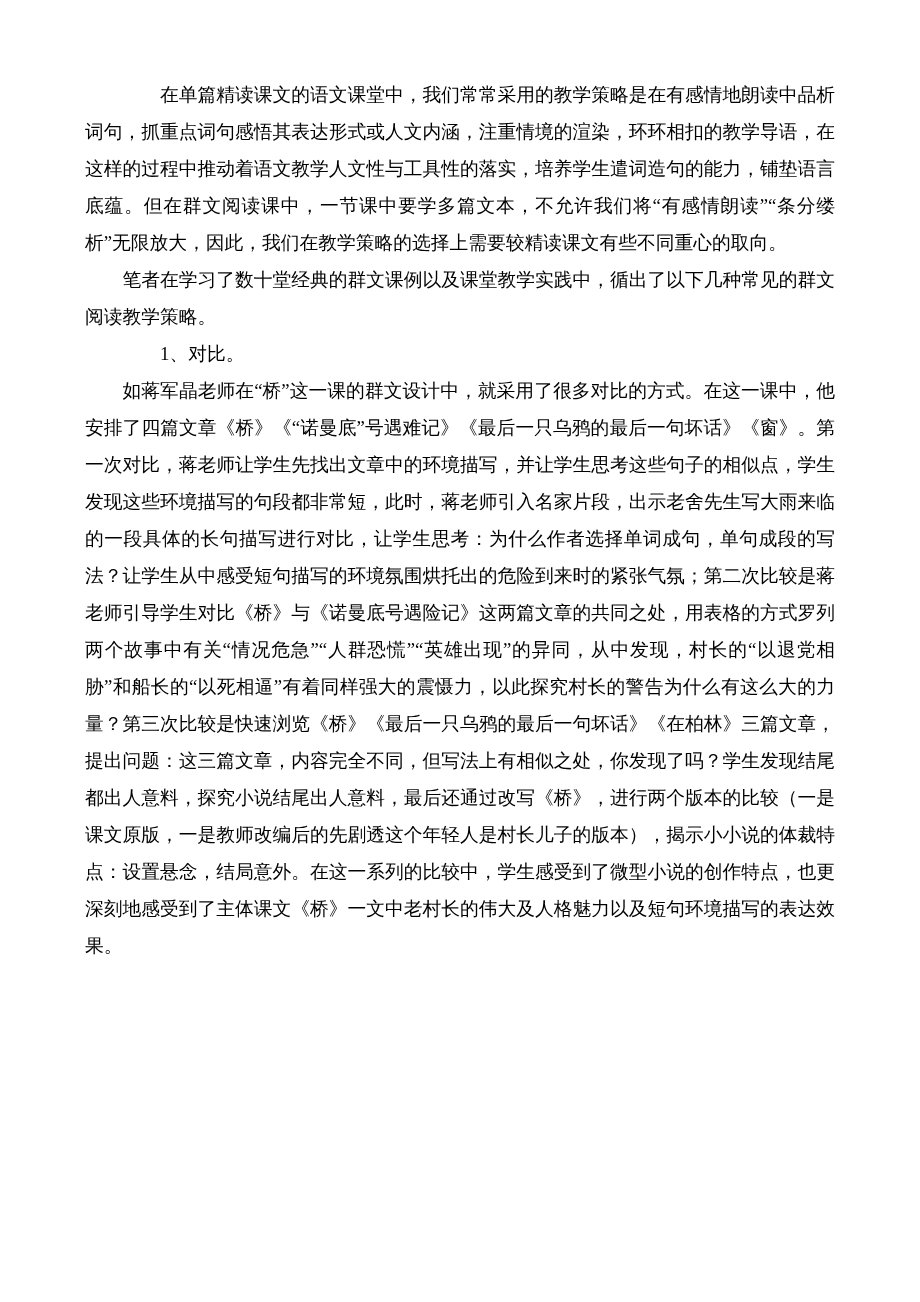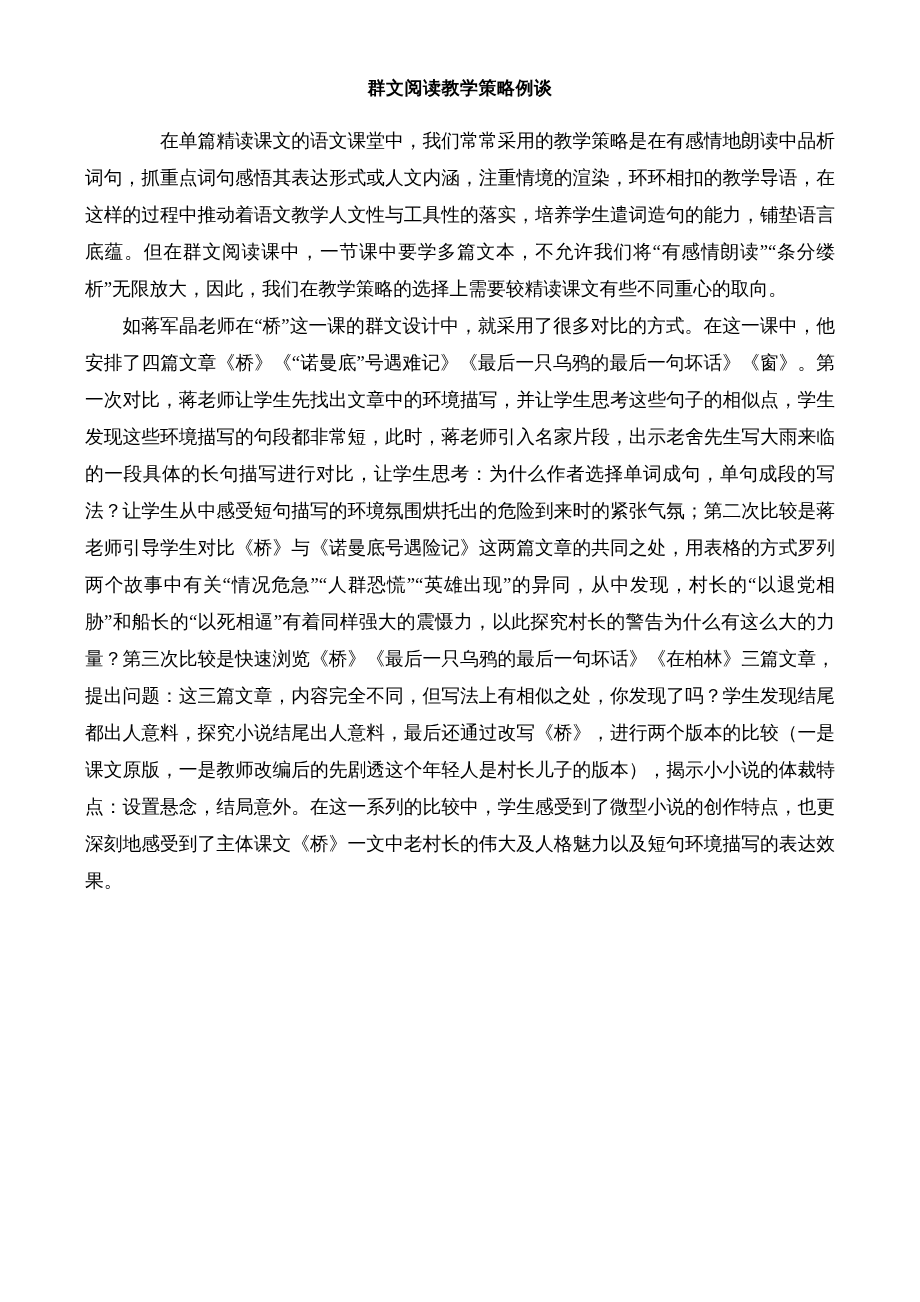--- a/index.html
+++ b/index.html
@@ -33,22 +33,23 @@
     word-break: break-all;
   }
   .indent-2  { text-indent: 2em; }
   .indent-25 { text-indent: 2.5em; }
   .indent-4  { text-indent: 4em; }
 </style>
 </head>
 <body>
 
 <div class="page">
-  <h1 class="doc-title">群文阅读教学策略例谈</h1>
 
   <p class="para indent-4">在单篇精读课文的语文课堂中，我们常常采用的教学策略是在有感情地朗读中品析词句，抓重点词句感悟其表达形式或人文内涵，注重情境的渲染，环环相扣的教学导语，在这样的过程中推动着语文教学人文性与工具性的落实，培养学生遣词造句的能力，铺垫语言底蕴。但在群文阅读课中，一节课中要学多篇文本，不允许我们将“有感情朗读”“条分缕析”无限放大，因此，我们在教学策略的选择上需要较精读课文有些不同重心的取向。</p>
 
+  <p class="para indent-2">笔者在学习了数十堂经典的群文课例以及课堂教学实践中，循出了以下几种常见的群文阅读教学策略。</p>
 
+  <p class="para indent-4">1、对比。</p>
 
 
   <p class="para indent-2">如蒋军晶老师在“桥”这一课的群文设计中，就采用了很多对比的方式。在这一课中，他安排了四篇文章《桥》《“诺曼底”号遇难记》《最后一只乌鸦的最后一句坏话》《窗》。第一次对比，蒋老师让学生先找出文章中的环境描写，并让学生思考这些句子的相似点，学生发现这些环境描写的句段都非常短，此时，蒋老师引入名家片段，出示老舍先生写大雨来临的一段具体的长句描写进行对比，让学生思考：为什么作者选择单词成句，单句成段的写法？让学生从中感受短句描写的环境氛围烘托出的危险到来时的紧张气氛；第二次比较是蒋老师引导学生对比《桥》与《诺曼底号遇险记》这两篇文章的共同之处，用表格的方式罗列两个故事中有关“情况危急”“人群恐慌”“英雄出现”的异同，从中发现，村长的“以退党相胁”和船长的“以死相逼”有着同样强大的震慑力，以此探究村长的警告为什么有这么大的力量？第三次比较是快速浏览《桥》《最后一只乌鸦的最后一句坏话》《在柏林》三篇文章，提出问题：这三篇文章，内容完全不同，但写法上有相似之处，你发现了吗？学生发现结尾都出人意料，探究小说结尾出人意料，最后还通过改写《桥》，进行两个版本的比较（一是课文原版，一是教师改编后的先剧透这个年轻人是村长儿子的版本），揭示小小说的体裁特点：设置悬念，结局意外。在这一系列的比较中，学生感受到了微型小说的创作特点，也更深刻地感受到了主体课文《桥》一文中老村长的伟大及人格魅力以及短句环境描写的表达效果。</p>
 
 </div>
 
 </body></html>

